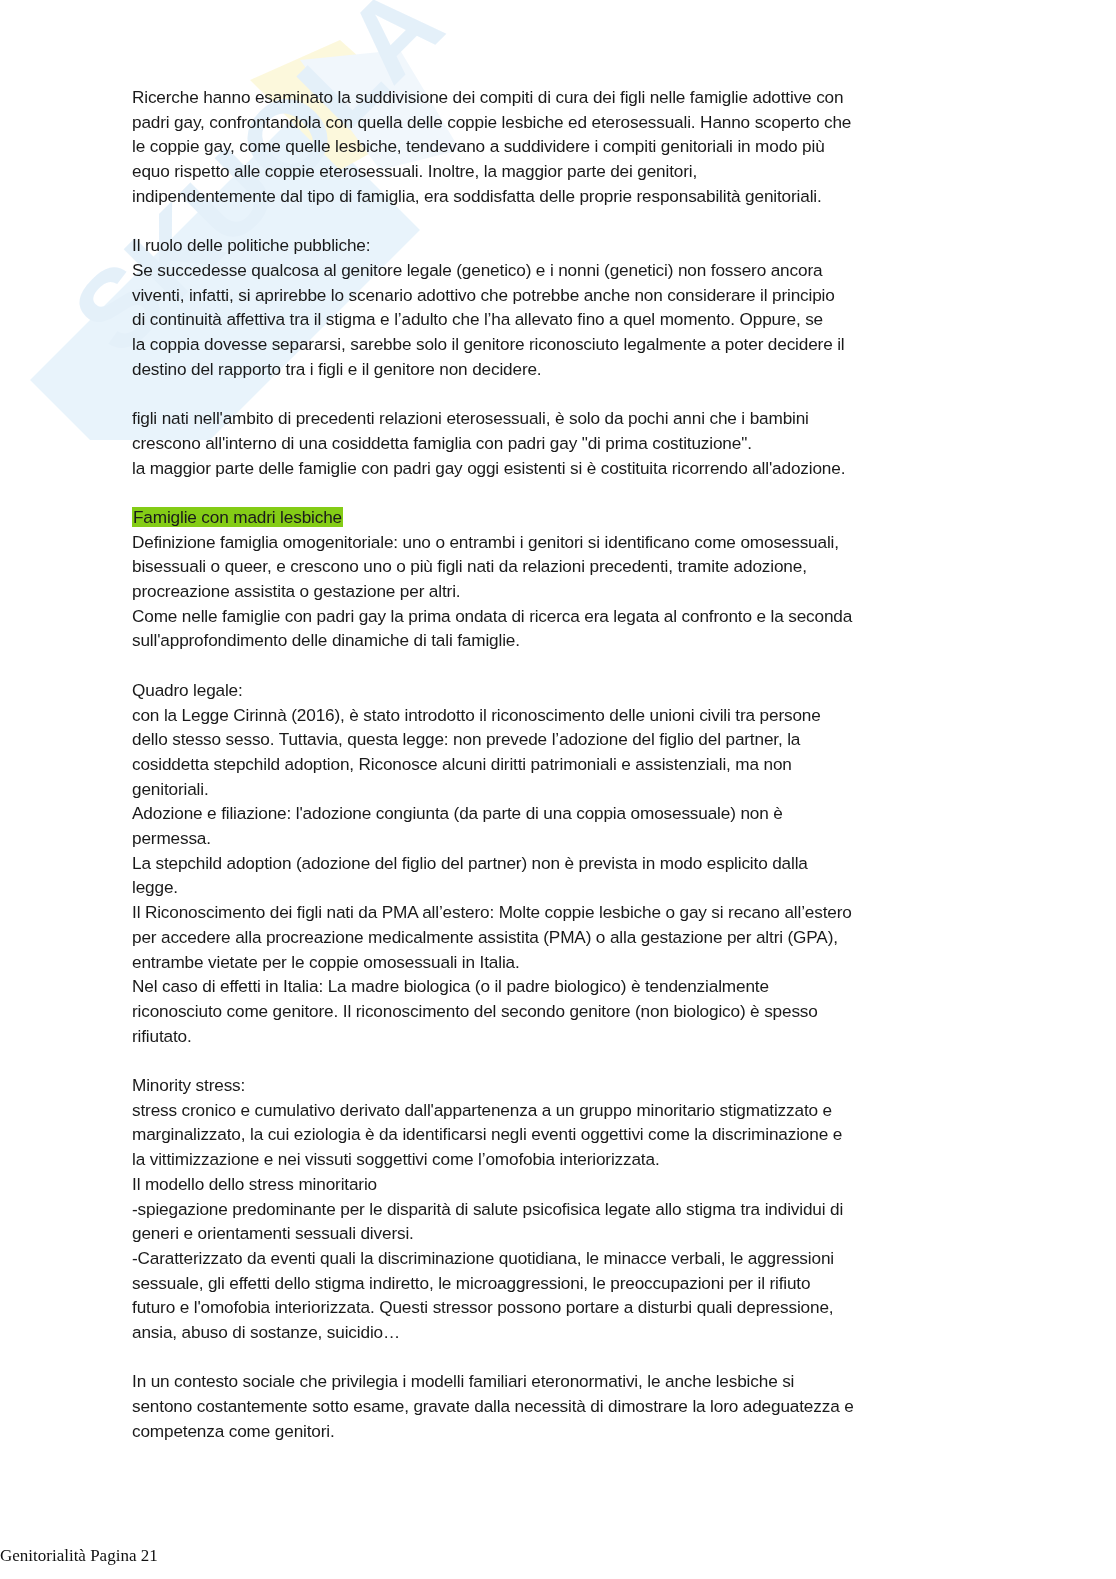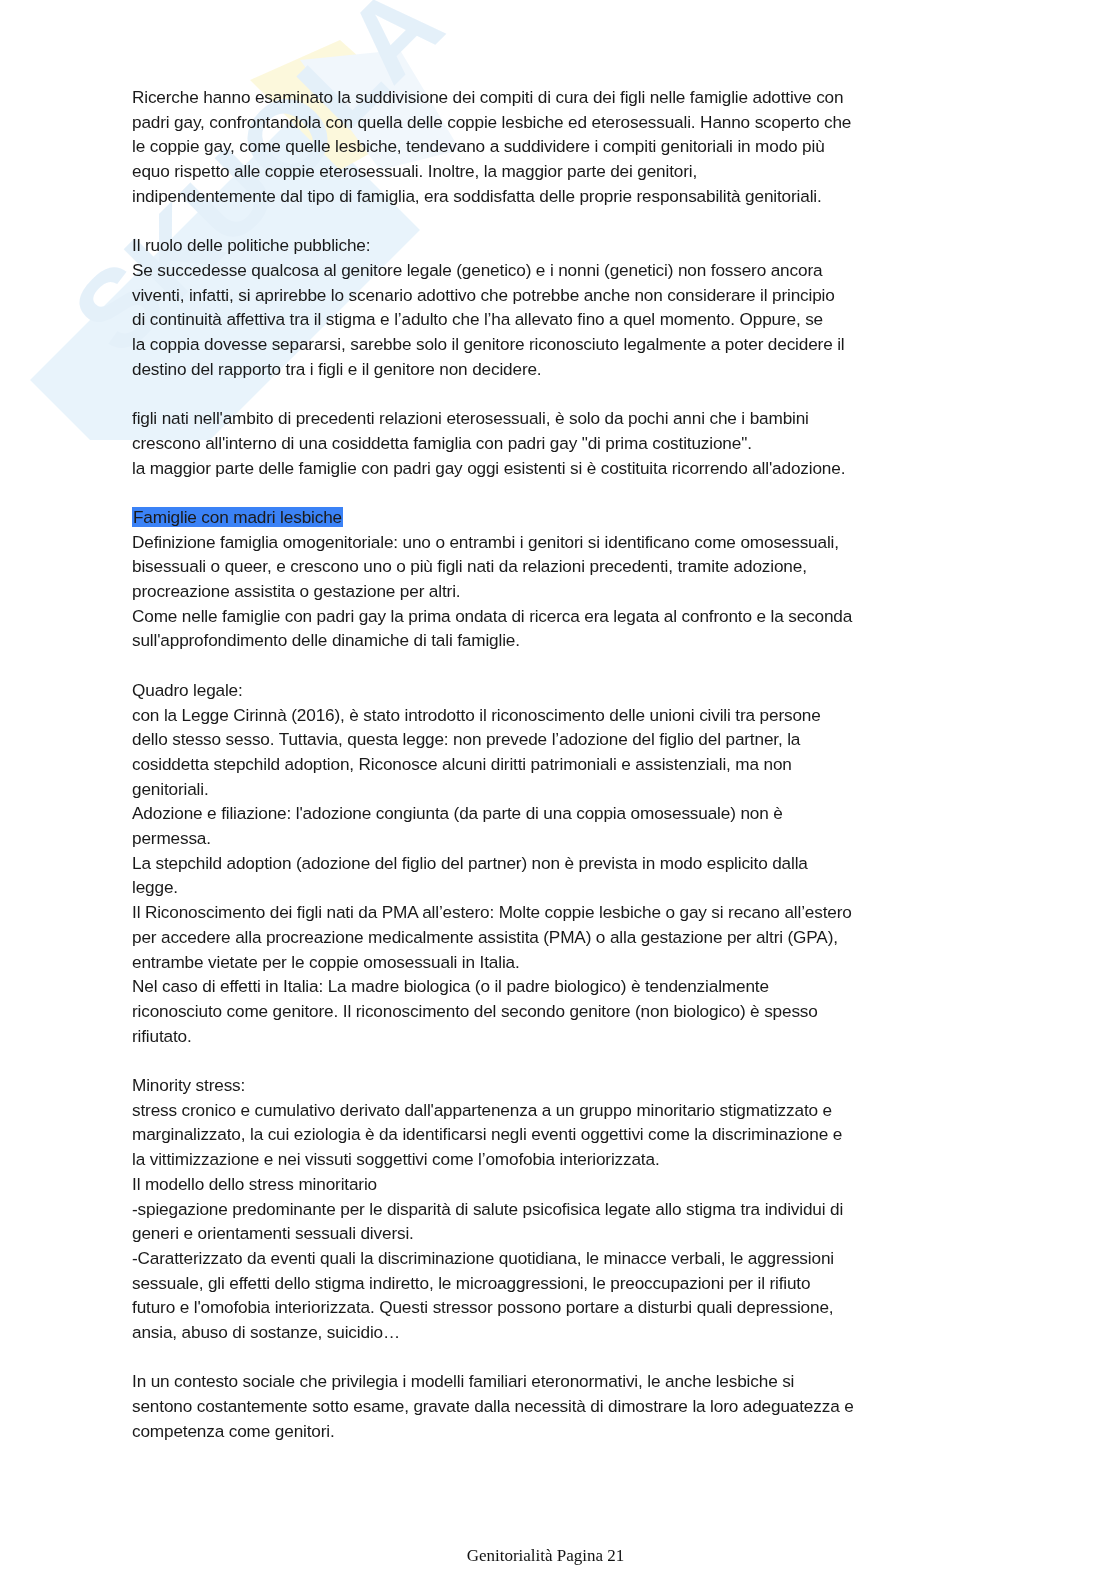--- a/index.html
+++ b/index.html
@@ -35,29 +35,28 @@
       letter-spacing: -0.15px;
     }
     .page p {
       margin: 0;
       white-space: nowrap;
     }
     .gap {
       height: 24.7px;
     }
     .heading-highlight {
-      background: #3b82f6;
+      background: #84cc16;
       padding: 0 1px;
     }
     .footer {
       position: absolute;
       top: 1546px;
       left: 0;
       width: 1091px;
-      text-align: center;
       font-family: "Liberation Serif", serif;
       font-size: 17px;
       color: #111;
       z-index: 1;
     }
   </style>
 </head>
 <body>
 
 <svg class="watermark" viewBox="0 0 520 440" xmlns="http://www.w3.org/2000/svg">

